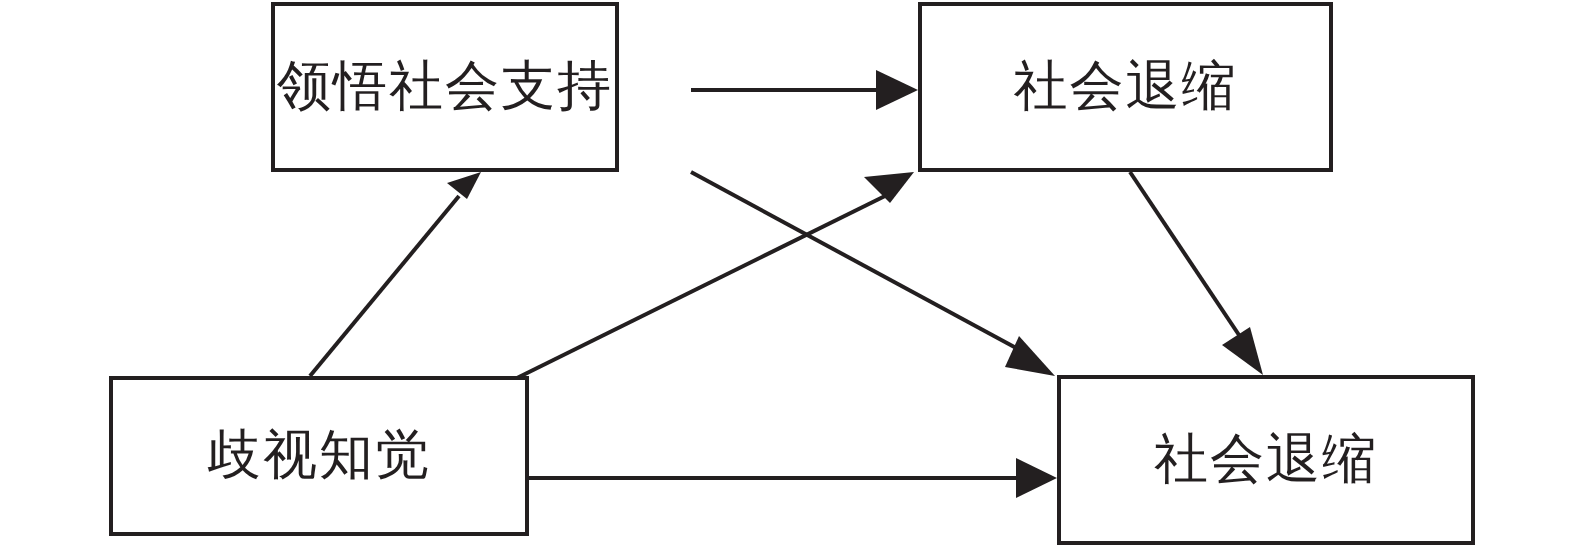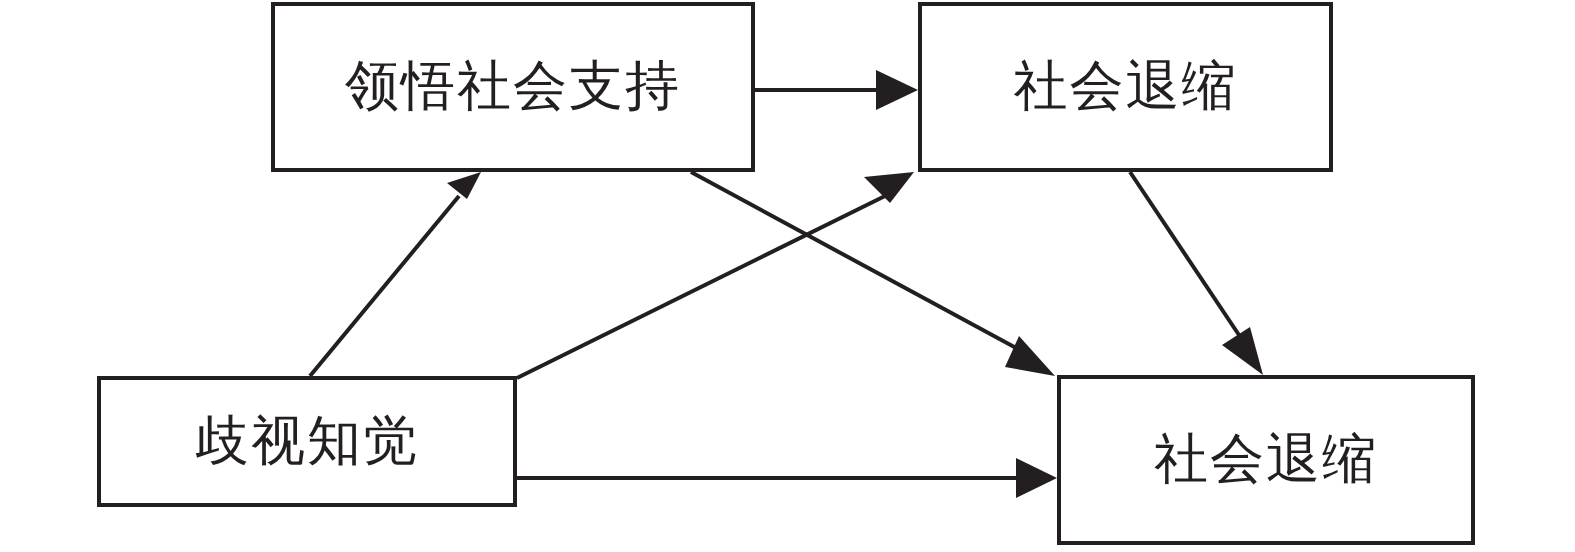--- a/index.html
+++ b/index.html
@@ -37,27 +37,27 @@
   .node-label {
     font-family: "Liberation Serif", "DejaVu Serif", serif;
     font-size: 54px;
     line-height: 1.1;
     color: #231f20;
     letter-spacing: 2px;
     white-space: nowrap;
     user-select: none;
   }
   #node-perceived-social-support {
-    left: 271px;  top: 2px;   width: 484px; height: 170px;
+    left: 271px;  top: 2px;   width: 348px; height: 170px;
   }
   #node-meaning-in-life {
     left: 918px;  top: 2px;   width: 415px; height: 170px;
   }
   #node-perceived-discrimination {
-    left: 97px;   top: 376px; width: 420px; height: 131px;
+    left: 109px;   top: 376px; width: 420px; height: 160px;
   }
   #node-social-withdrawal {
     left: 1057px; top: 375px; width: 418px; height: 170px;
   }
 </style>
 </head>
 <body>
 
 <div id="diagram-canvas">
 

